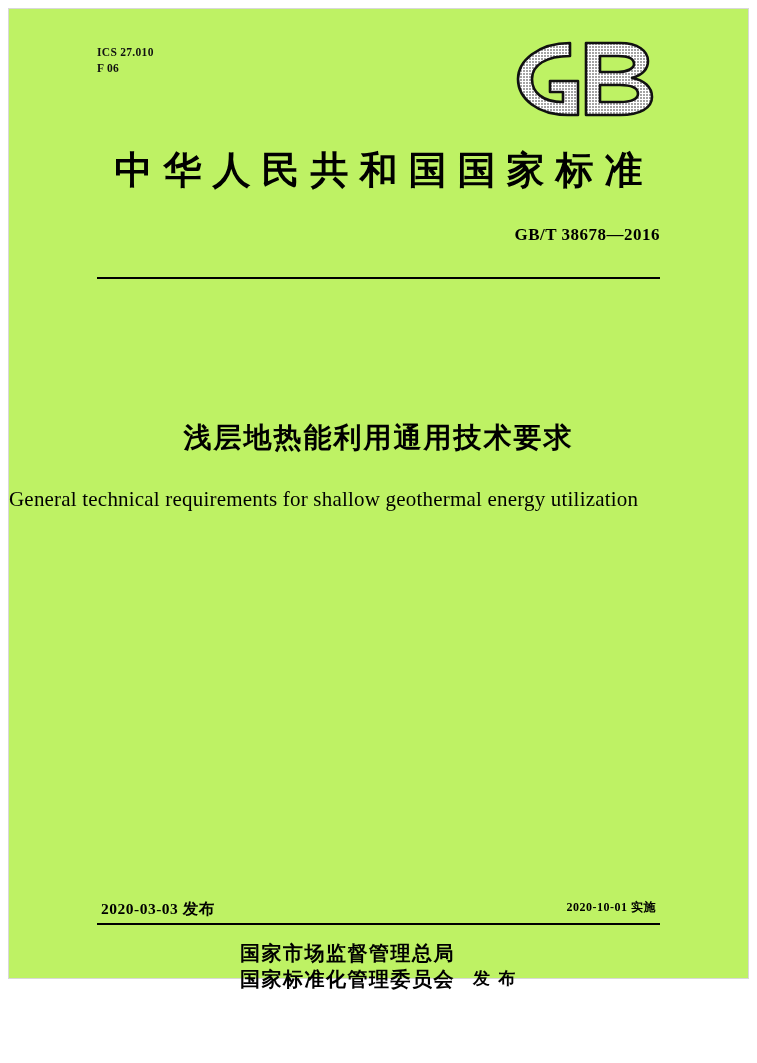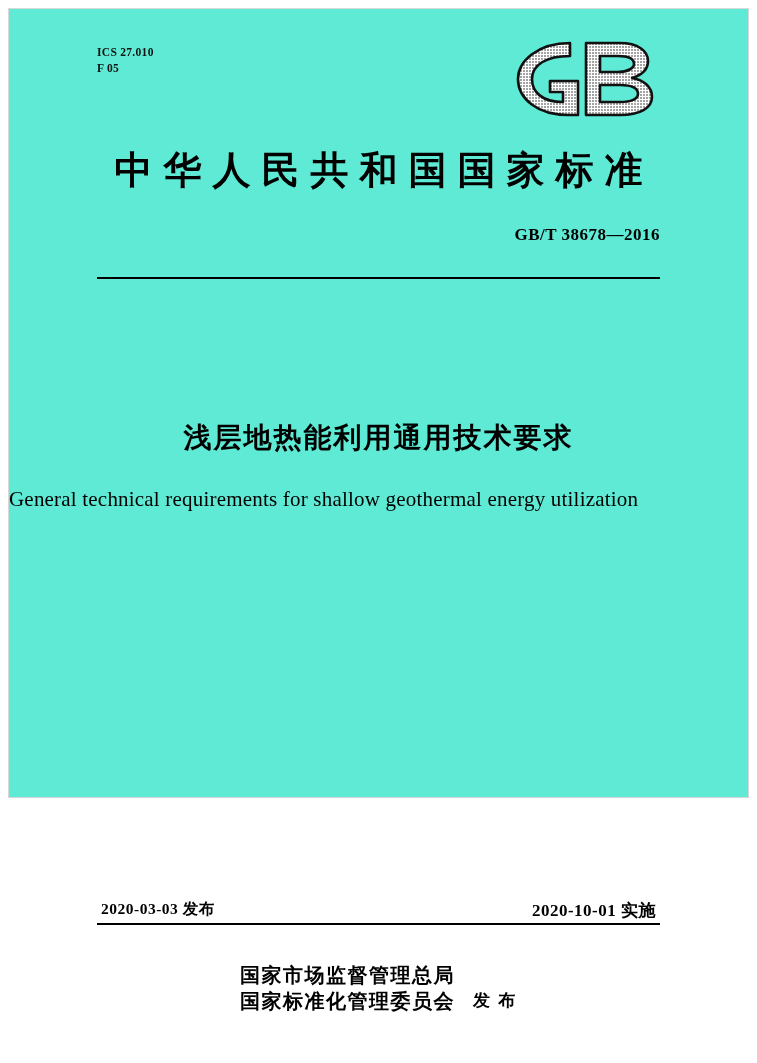--- a/index.html
+++ b/index.html
@@ -16,22 +16,22 @@
     height: 1063px;
     background: #ffffff;
     overflow: hidden;
     box-sizing: border-box;
   }
   .sheet {
     position: absolute;
     left: 8px;
     top: 8px;
     width: 741px;
-    height: 790px;
-    background: #5eead4;
+    height: 971px;
+    background: #bef264;
     border: 1px solid #d8d8d8;
     box-sizing: border-box;
   }
 
   
   .ics-block {
     position: absolute;
     left: 88px;
     top: 36px;
     font-family: "Liberation Serif", serif;
@@ -138,21 +138,21 @@
     font-size: 15.5px;
     color: #000;
     letter-spacing: 0.5px;
   }
   .date-effective {
     position: absolute;
     right: 92px;
     top: 890px;
     font-family: "Liberation Serif", serif;
     font-weight: bold;
-    font-size: 17px;
+    font-size: 12px;
     color: #000;
     letter-spacing: 0.5px;
   }
 
   
   .publisher {
     position: absolute;
     left: 0;
     right: 0;
     top: 932px;
@@ -161,42 +161,41 @@
     align-items: center;
   }
   .publisher-names {
     text-align: center;
     font-family: "Liberation Serif", serif;
     font-weight: bold;
     font-size: 20px;
     line-height: 1.28;
     letter-spacing: 1.5px;
     color: #000;
-    margin-top: 22px;
   }
   .publisher-verb {
     font-family: "Liberation Serif", serif;
     font-weight: bold;
     font-size: 17px;
     letter-spacing: 2px;
     color: #000;
     margin-left: 18px;
     align-self: flex-end;
     padding-bottom: 2px;
   }
 </style>
 </head>
 <body>
 
 <div class="page">
   <div class="sheet">
 
     <div class="ics-block">
       <div class="ics-line">ICS 27.010</div>
-      <div class="ics-line">F 05</div>
+      <div class="ics-line">F 06</div>
     </div>
 
     <div class="gb-logo">
       <svg viewBox="0 0 152 82" width="152" height="82" aria-hidden="true">
         <defs>
           <pattern id="hatch" width="3" height="3" patternUnits="userSpaceOnUse" patternTransform="rotate(0)">
             <rect width="3" height="3" fill="#ffffff"></rect>
             <circle cx="1" cy="1" r="0.75" fill="#1a1a1a"></circle>
           </pattern>
         </defs>

